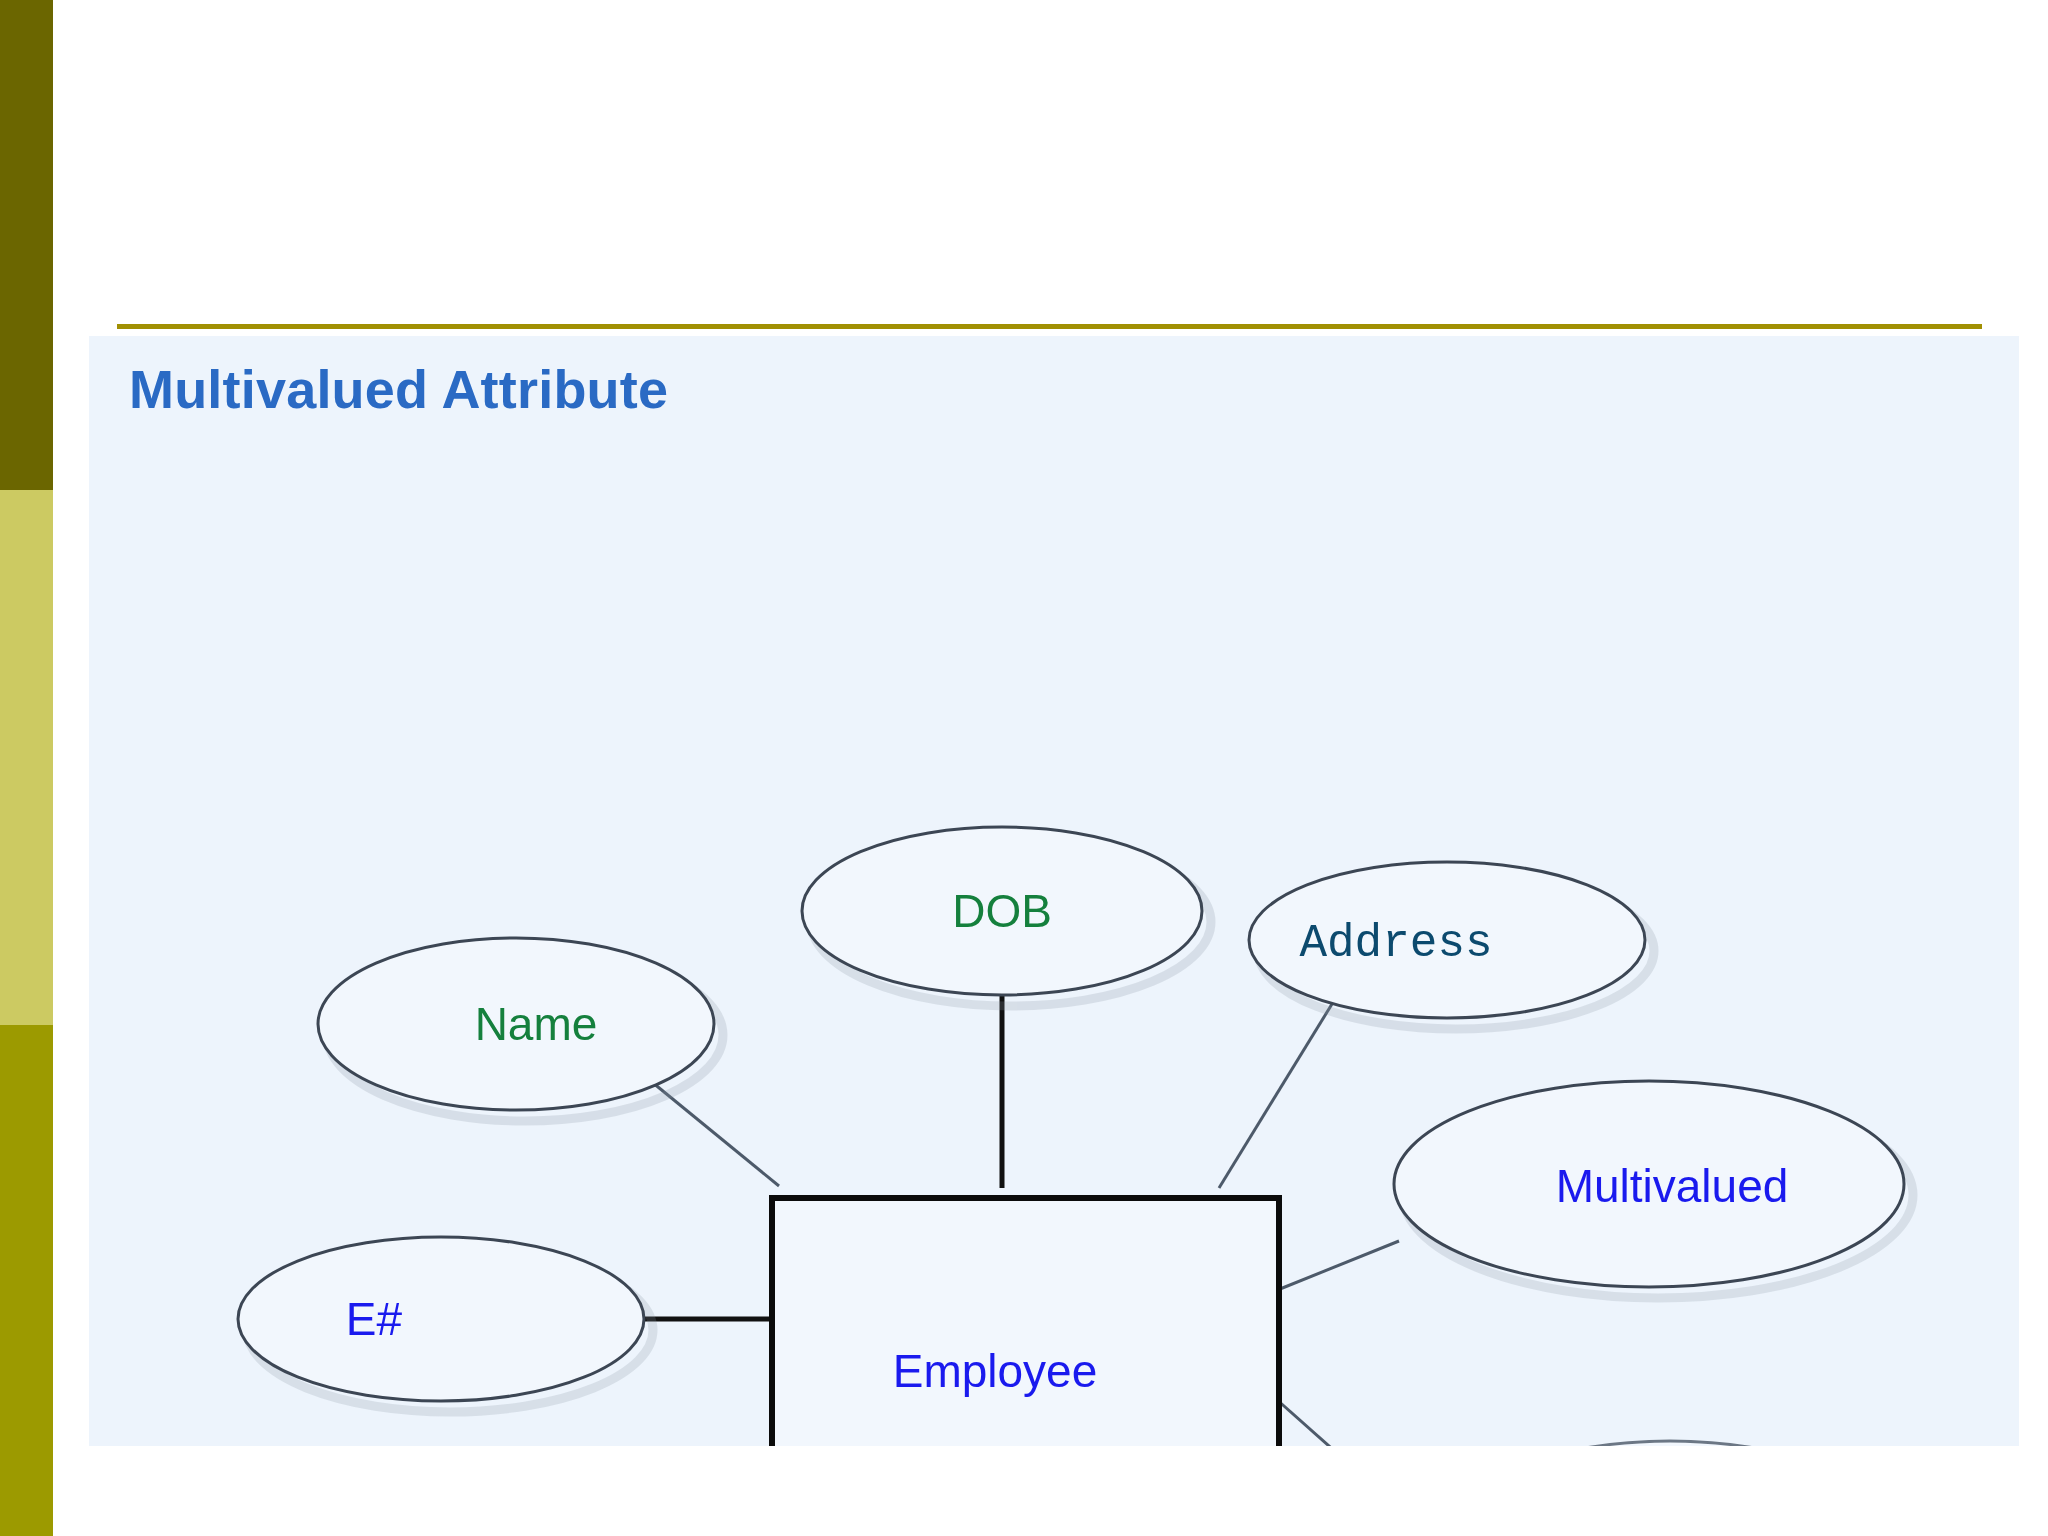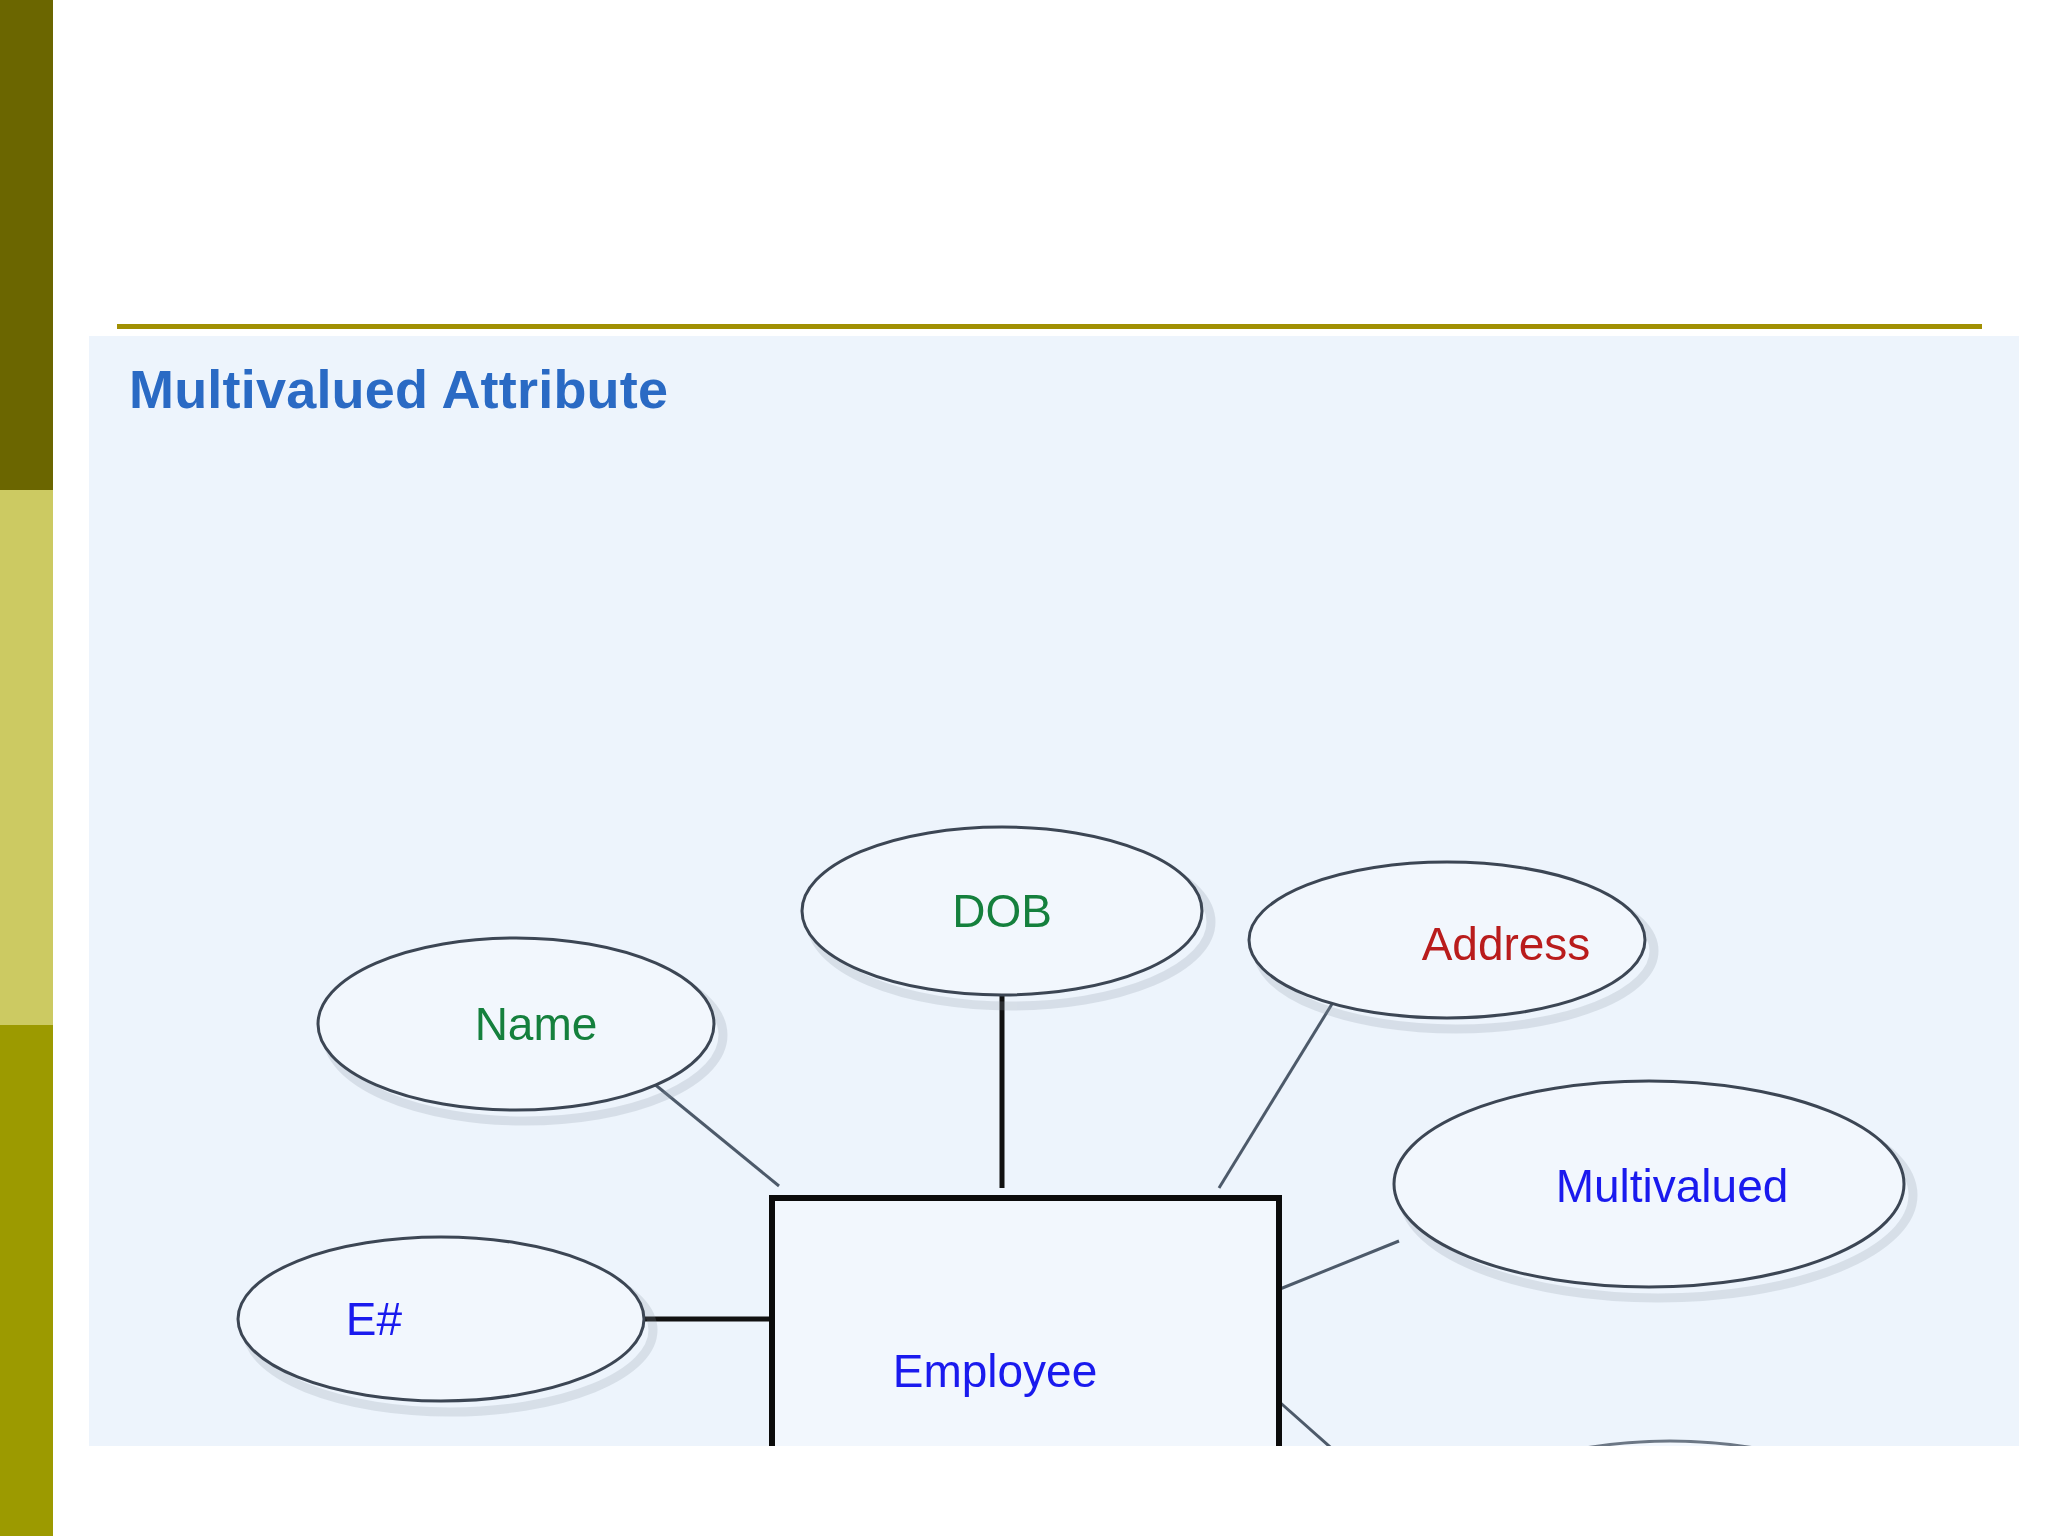--- a/index.html
+++ b/index.html
@@ -149,21 +149,21 @@
       <ellipse cx="1581" cy="1258" rx="283" ry="153" fill="#f2f7fd" stroke="#6c7785" stroke-width="3"></ellipse>
       <ellipse cx="1581" cy="1258" rx="235" ry="120" fill="#f2f7fd" stroke="#6c7785" stroke-width="3"></ellipse>
 
       <rect x="683" y="862" width="507" height="308" fill="#f2f7fd" stroke="#0b0b0b" stroke-width="6"></rect>
     </svg>
 
     <div class="node-label" style="left: 447px; top: 688px; color: #15803d;">Name</div>
 
     <div class="node-label" style="left: 913px; top: 575px; color: #15803d;">DOB</div>
 
-    <div class="node-label" style="left: 1417px; top: 608px; color: #b91c1c;">Address</div>
+    <div class="node-label" style="left: 1307px; top: 608px; color: #0c4a6e; font-family: Liberation Mono, monospace;">Address</div>
 
     <div class="node-label" style="left: 1583px; top: 850px; color: rgb(26, 26, 238);">Multivalued</div>
 
     <div class="node-label" style="left: 285px; top: 983px; color: rgb(26, 26, 238);">E#</div>
 
     <div class="node-label label-entity" style="left: 906px; top: 1035px; color: rgb(26, 26, 238);">Employee</div>
 
   </div>
 </div>
 

